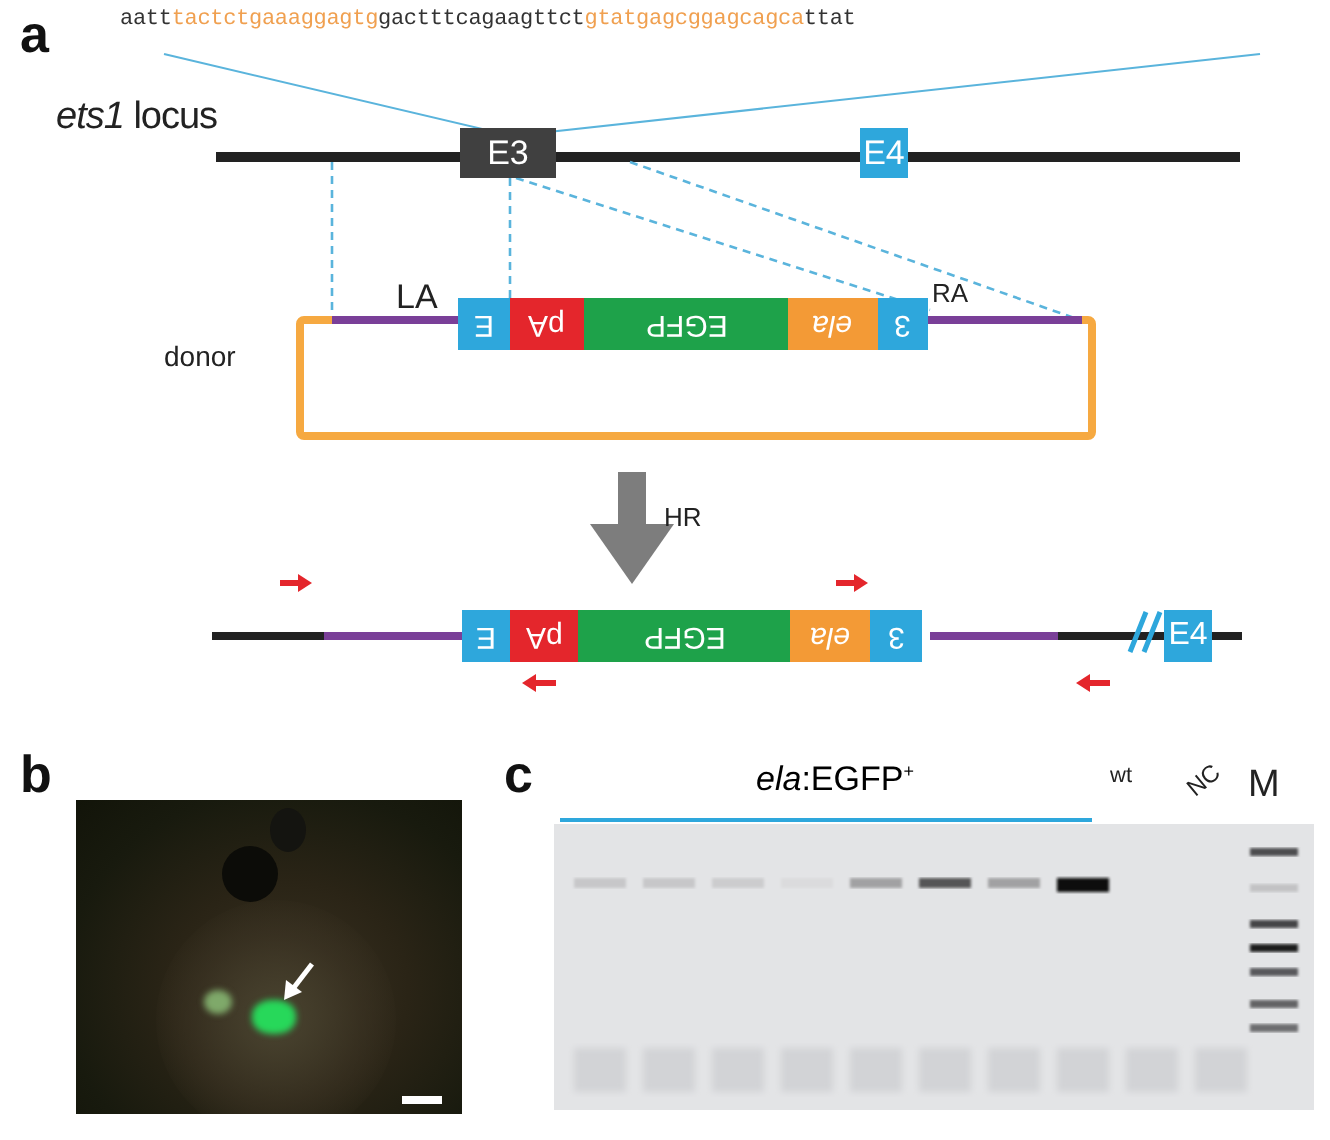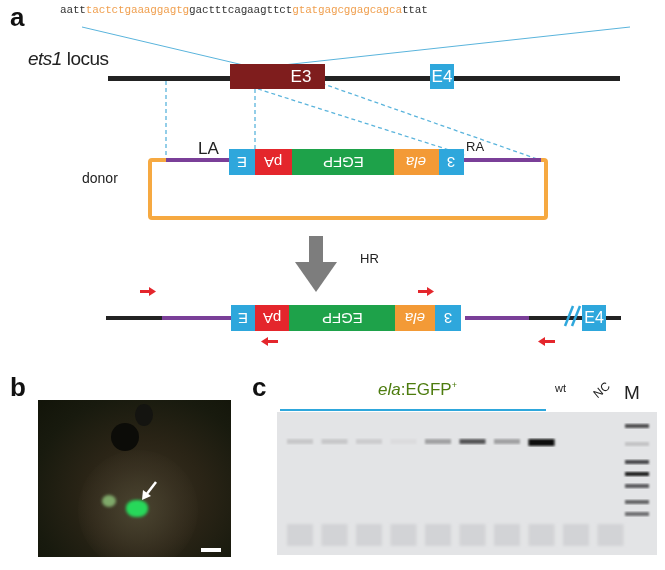--- a/index.html
+++ b/index.html
@@ -58,21 +58,21 @@
   </g>
   <g>
     <rect x="545" y="340" width="10" height="3" fill="#e4262c"></rect>
       <polygon points="545,337 538,341.5 545,346" fill="#e4262c"></polygon>
   </g>
 </svg>
 
 <div class="abs lbl" style="left:28px;top:48px;font-size:19px;letter-spacing:-0.5px;">
   <i>ets1</i><span> locus</span>
 </div>
-<div class="box" style="left:230px;top:64px;width:48px;height:25px;background:#7f1d1d;font-size:17px;padding-left:47px;">
+<div class="box" style="left:230px;top:64px;width:48px;height:25px;background:#404040;font-size:17px;">
     <span>E3</span>
   </div>
 <div class="box" style="left:430px;top:64px;width:24px;height:25px;background:#2ea7dc;font-size:17px;">
     <span>E4</span>
   </div>
 
 <div class="abs lbl" style="left:82px;top:170px;font-size:14px;">donor</div>
 <div class="abs lbl" style="left:198px;top:139px;font-size:17px;">LA</div>
 <div class="abs lbl" style="left:466px;top:139px;font-size:13px;">RA</div>
 
@@ -87,21 +87,21 @@
       <span class="flip">EGFP</span>
     </div>
   <div class="box" style="left:394px;top:149px;width:45px;height:26px;background:#f39a36;">
       <i class="flip">ela</i>
     </div>
   <div class="box" style="left:439px;top:149px;width:25px;height:26px;background:#2ea7dc;">
       <span class="flip">3</span>
     </div>
 </div>
 
-<div class="abs lbl" style="left:332px;top:251px;font-size:13px;margin-left:28px;">HR</div>
+<div class="abs lbl" style="left:332px;top:251px;font-size:13px;">HR</div>
 
 <div>
   <div class="box" style="left:231px;top:305px;width:24px;height:26px;background:#2ea7dc;">
       <span class="flip">E</span>
     </div>
   <div class="box" style="left:255px;top:305px;width:34px;height:26px;background:#e4262c;">
       <span class="flip">pA</span>
     </div>
   <div class="box" style="left:289px;top:305px;width:106px;height:26px;background:#1ea24a;">
       <span class="flip">EGFP</span>
@@ -125,21 +125,21 @@
   <div class="abs" style="left:64px;top:95px;width:14px;height:12px;border-radius:50%;background:#7fa96a;filter:blur(1.5px);"></div>
   <div class="abs" style="left:88px;top:100px;width:22px;height:17px;border-radius:45%;background:#27d85a;filter:blur(1.5px);"></div>
   <svg class="abs" style="left:102px;top:80px;" width="20" height="22">
     <line x1="16" y1="2" x2="6" y2="15" stroke="#fff" stroke-width="2.5"></line>
     <polygon points="2,20 3,10 11,16" fill="#fff"></polygon>
   </svg>
   <div class="abs" style="left:163px;top:148px;width:20px;height:4px;background:#fff;"></div>
 </div>
 
 <div class="abs plabel" style="left:252px;top:372px;">c</div>
-<div class="abs" style="left:378px;top:380px;font-size:17px;color:#4d7c0f;">
+<div class="abs" style="left:378px;top:380px;font-size:17px;color:#000000;">
   <i>ela</i><span>:EGFP</span><sup style="font-size:9px;">+</sup>
 </div>
 <div class="abs" style="left:280px;top:409px;width:266px;height:2px;background:#2ea7dc;"></div>
 <div class="abs" style="left:555px;top:382px;font-size:11px;color:#222;">wt</div>
 <div class="abs" style="left:593px;top:383px;font-size:12px;color:#222;transform:rotate(-40deg);"><span>NC</span></div>
 <div class="abs" style="left:624px;top:382px;font-size:19px;color:#222;">M</div>
 
 <svg class="abs" id="gel" style="left:277px;top:412px;" width="380" height="143">
   <defs>
     <filter id="blur1">

